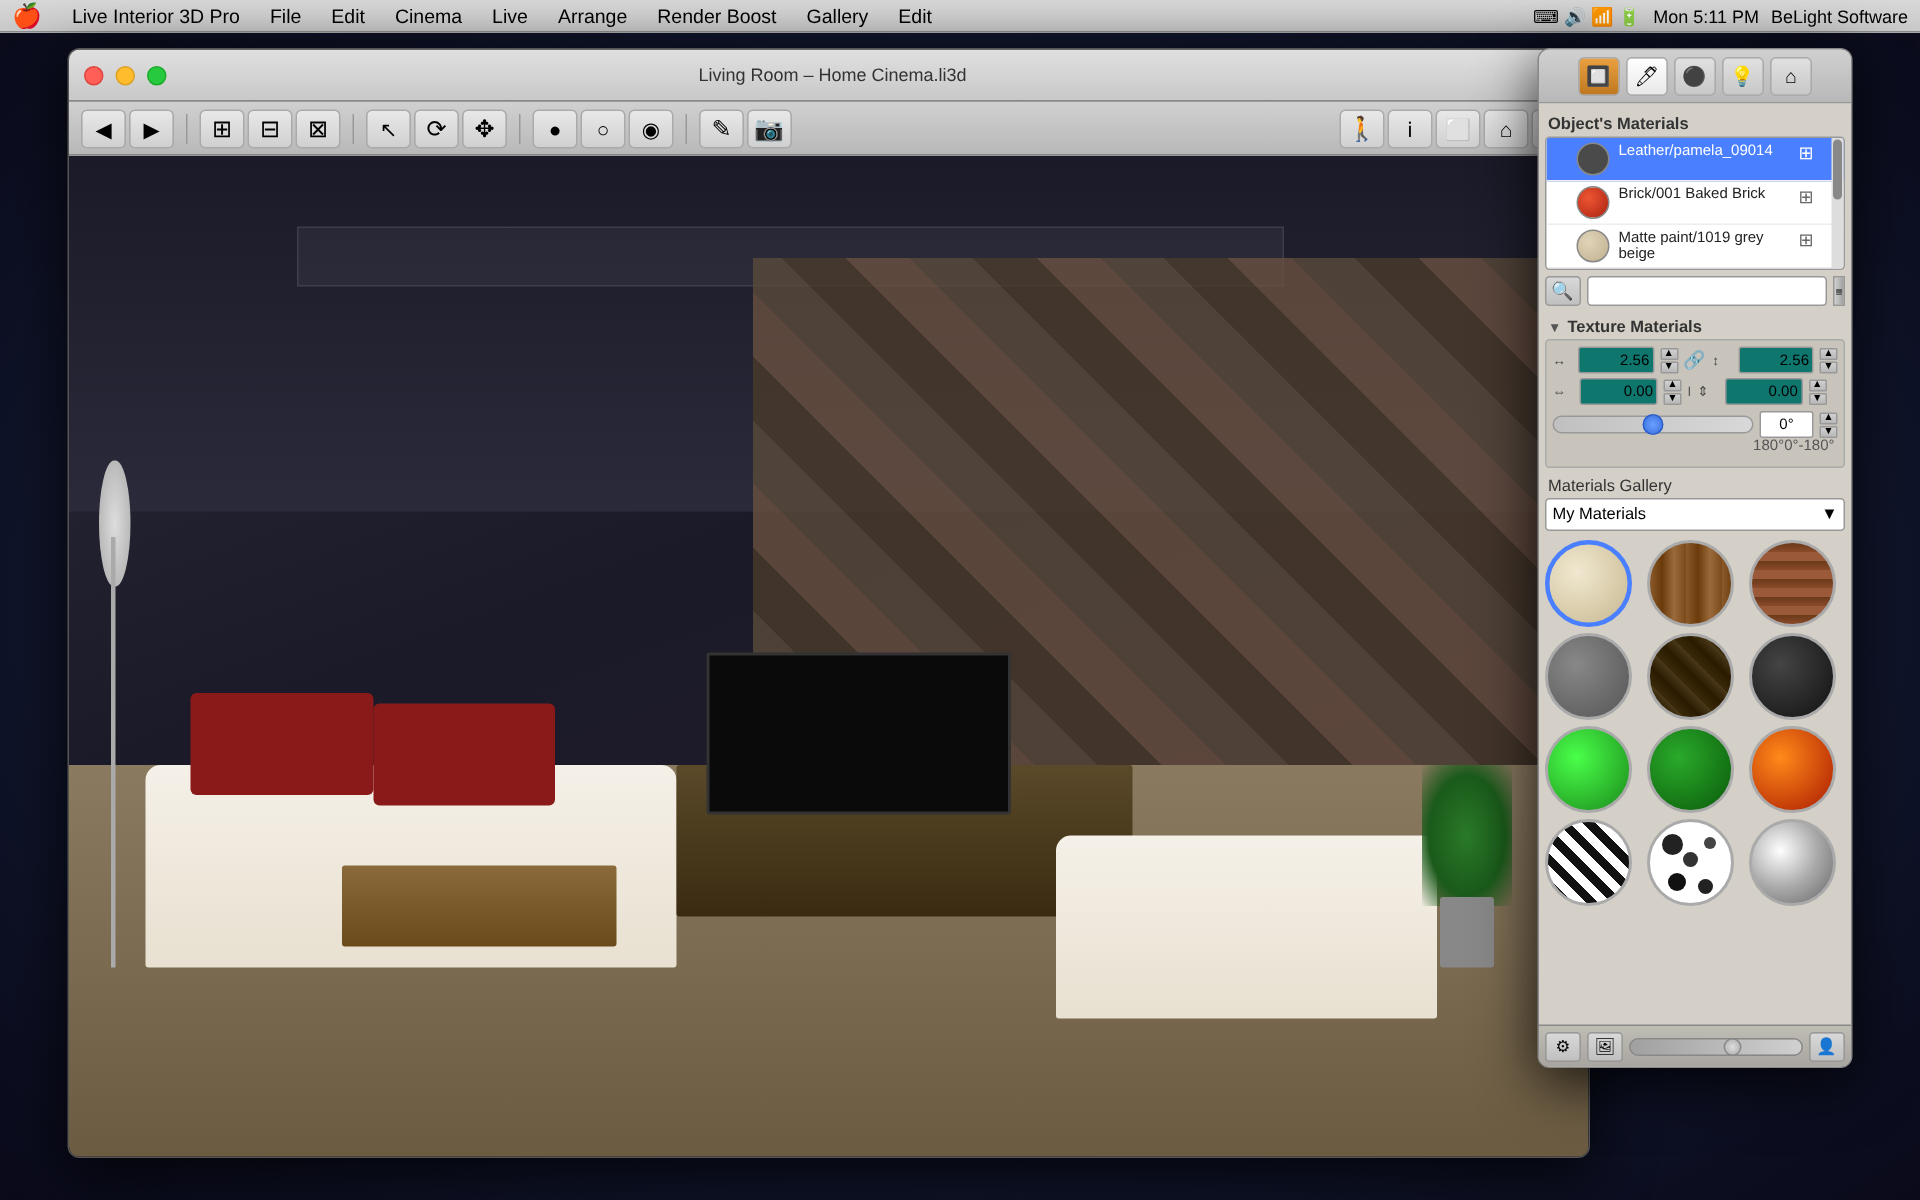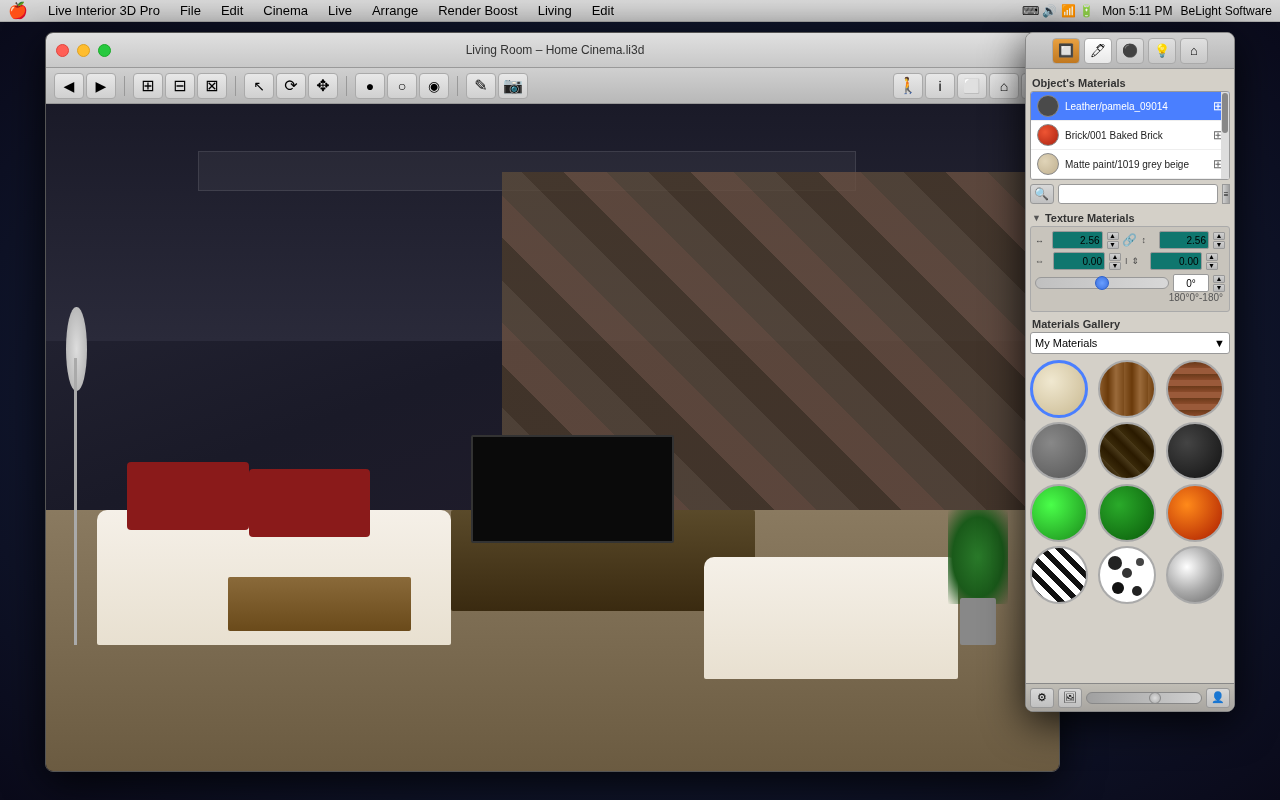--- a/index.html
+++ b/index.html
@@ -346,22 +346,22 @@
     
     #materials-list {
       background: white;
       border: 1px solid #999;
       border-radius: 3px;
       margin-bottom: 4px;
       overflow: hidden;
     }
     .material-item {
       display: flex;
-      align-items: center;
-      padding: 3px 6px;
+      align-items: flex-start;
+      padding: 3px 20px;
       gap: 6px;
       font-size: 11px;
       color: #222;
       border-bottom: 1px solid #eee;
       cursor: pointer;
       position: relative;
     }
     .material-item.selected { background: #4a7fff; color: white; }
     .mat-swatch {
       width: 22px;
@@ -480,21 +480,21 @@
       align-items: center;
       justify-content: center;
     }
 
     
     .gallery-section {
       margin-top: 4px;
     }
     .gallery-header {
       font-size: 11px;
-      font-weight: bold;
+      font-weight: normal;
       color: #333;
       padding: 2px;
       display: flex;
       align-items: center;
       gap: 4px;
     }
     .gallery-dropdown {
       width: 100%;
       height: 22px;
       background: white;
@@ -588,21 +588,21 @@
 
 <div id="menubar">
   <span class="menu-apple">🍎</span>
   <span class="menu-item">Live Interior 3D Pro</span>
   <span class="menu-item">File</span>
   <span class="menu-item">Edit</span>
   <span class="menu-item">Cinema</span>
   <span class="menu-item">Live</span>
   <span class="menu-item">Arrange</span>
   <span class="menu-item">Render Boost</span>
-  <span class="menu-item">Living</span>
+  <span class="menu-item">Gallery</span>
   <span class="menu-item">Edit</span>
   <div class="menu-right">
     <span>⌨ 🔊 📶 🔋</span>
     <span>Mon 5:11 PM</span>
     <span>BeLight Software</span>
   </div>
 </div>
 
 <div id="desktop">
 

